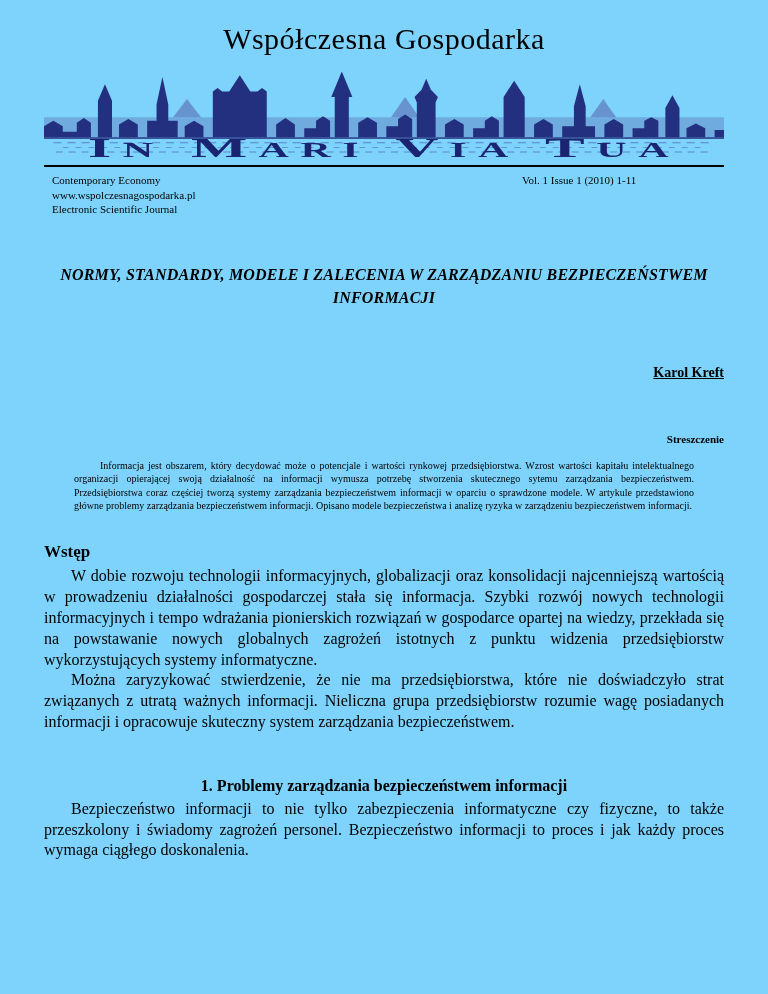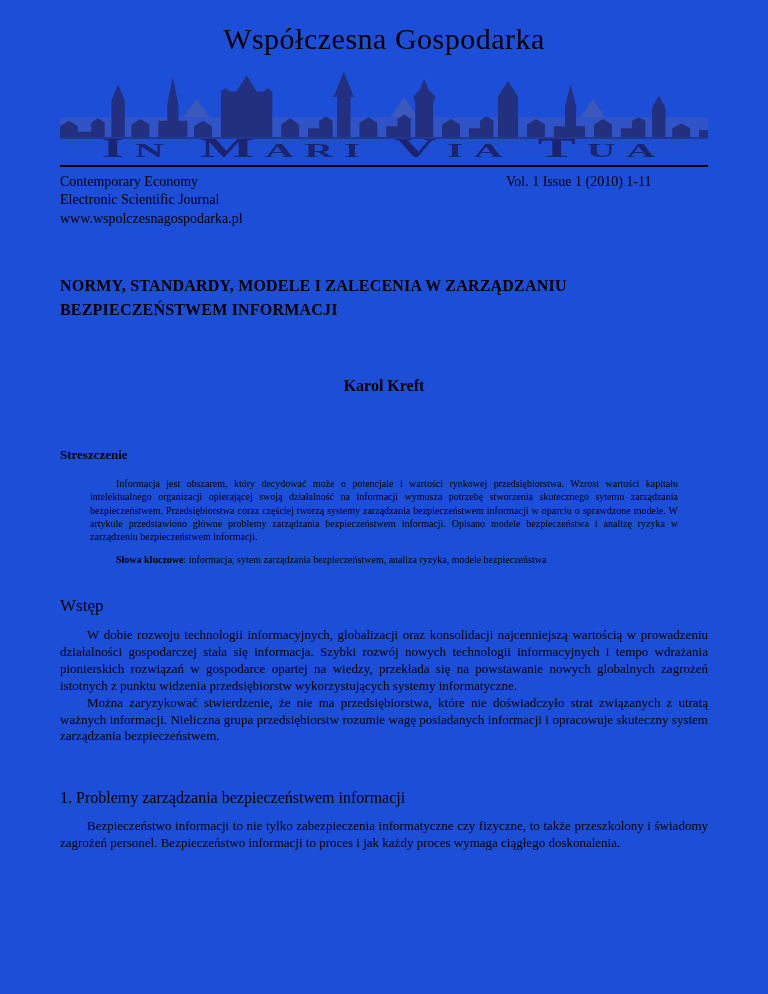--- a/index.html
+++ b/index.html
@@ -1,50 +1,50 @@
 <!DOCTYPE html>
 <html><head>
 <meta charset="utf-8">
 <style>
   * { box-sizing: border-box; }
   html, body { margin: 0; padding: 0; background: #ffffff; }
   body { font-family: "Liberation Serif", serif; color: #000; }
   .page {
     width: 768px; height: 994px; margin: 0 auto;
-    padding: 22px 60px 0; background: #1d4ed8; overflow: hidden; position: relative;
+    padding: 22px 44px 0; background: #7dd3fc; overflow: hidden; position: relative;
   }
   .journal-title {
     font-size: 30px; font-weight: 400; text-align: center;
     margin: 0 0 10px; letter-spacing: 0.5px;
   }
   .banner { display: block; width: 100%; height: 96px; }
   .banner text {
     font-family: "Liberation Serif", serif; font-weight: 700;
     letter-spacing: 6px; font-variant: small-caps;
   }
   .rule { border: 0; border-top: 2px solid #000; margin: 3px 0 6px; }
-  .masthead { display: flex; font-size: 14px; line-height: 1.32; }
+  .masthead { display: flex; font-size: 11px; line-height: 1.32; margin-left: 8px; }
   .masthead-right { margin-left: auto; width: 202px; }
   .masthead div { white-space: nowrap; }
   .article-title {
-    margin: 46px 0 0; text-align: left; font-weight: 700;
-    font-size: 16px; line-height: 1.45; letter-spacing: 0.2px;
+    margin: 46px 0 0; text-align: center; font-weight: 700;
+    font-size: 16px; line-height: 1.45; letter-spacing: 0.2px; font-style: italic;
   }
-  .author { margin: 56px 0 0; text-align: center; font-weight: 700; font-size: 16px; }
-  .abstract-heading { margin: 52px 0 0; text-align: left; font-weight: 700; font-size: 13px; }
+  .author { margin: 56px 0 0; text-align: right; font-weight: 700; font-size: 14px; text-decoration: underline; }
+  .abstract-heading { margin: 52px 0 0; text-align: right; font-weight: 700; font-size: 11px; }
   .abstract, .keywords {
     margin: 14px 30px 0; font-size: 10px; line-height: 1.34;
     text-align: justify; text-indent: 26px;
   }
   .keywords { margin-top: 9px; }
   .keywords .kw-label { font-weight: 700; }
-  .section-heading { margin: 30px 0 0; font-size: 17px; font-weight: 400; }
-  .section-heading.numbered { margin-top: 44px; font-size: 16px; }
+  .section-heading { margin: 30px 0 0; font-size: 17px; font-weight: 700; }
+  .section-heading.numbered { margin-top: 44px; font-size: 16px; text-align: center; }
   .body-par {
-    margin: 11px 0 0; font-size: 13px; line-height: 1.3;
+    margin: 4px 0 0; font-size: 16px; line-height: 1.3;
     text-align: justify; text-indent: 27px;
   }
   .body-par + .body-par { margin-top: 0; }
 </style>
 </head>
 <body>
 
 <div class="page">
 
   <h1 class="journal-title">Współczesna Gospodarka</h1>
@@ -85,37 +85,36 @@
     </g>
 
     <text x="290" y="100" text-anchor="middle" font-size="31" fill="#1a2470" textLength="505" lengthAdjust="spacingAndGlyphs">In Mari Via Tua</text>
   </svg>
 
   <hr class="rule">
 
   <div class="masthead">
     <div class="masthead-left">
       <div>Contemporary Economy</div>
+      <div>www.wspolczesnagospodarka.pl</div>
       <div>Electronic Scientific Journal</div>
-      <div>www.wspolczesnagospodarka.pl</div>
     </div>
     <div class="masthead-right">
       <div>Vol. 1 Issue 1 (2010) 1-11</div>
     </div>
   </div>
 
   <h2 class="article-title">NORMY, STANDARDY, MODELE I ZALECENIA W ZARZĄDZANIU BEZPIECZEŃSTWEM INFORMACJI</h2>
 
   <div class="author">Karol Kreft</div>
 
   <div class="abstract-heading">Streszczenie</div>
 
   <p class="abstract">Informacja jest obszarem, który decydować może o potencjale i wartości rynkowej przedsiębiorstwa. Wzrost wartości kapitału intelektualnego organizacji opierającej swoją działalność na informacji wymusza potrzebę stworzenia skutecznego sytemu zarządzania bezpieczeństwem. Przedsiębiorstwa coraz częściej tworzą systemy zarządzania bezpieczeństwem informacji w oparciu o sprawdzone modele. W artykule przedstawiono główne problemy zarządzania bezpieczeństwem informacji. Opisano modele bezpieczeństwa i analizę ryzyka w zarządzeniu bezpieczeństwem informacji.</p>
 
-  <p class="keywords"><span class="kw-label">Słowa kluczowe</span><span>: informacja, sytem zarządzania bezpieczeństwem, analiza ryzyka, modele bezpieczeństwa</span></p>
 
   <h3 class="section-heading">Wstęp</h3>
   <p class="body-par">W dobie rozwoju technologii informacyjnych, globalizacji oraz konsolidacji najcenniejszą wartością w prowadzeniu działalności gospodarczej stała się informacja. Szybki rozwój nowych technologii informacyjnych i tempo wdrażania pionierskich rozwiązań w gospodarce opartej na wiedzy, przekłada się na powstawanie nowych globalnych zagrożeń istotnych z punktu widzenia przedsiębiorstw wykorzystujących systemy informatyczne.</p>
   <p class="body-par">Można zaryzykować stwierdzenie, że nie ma przedsiębiorstwa, które nie doświadczyło strat związanych z utratą ważnych informacji. Nieliczna grupa przedsiębiorstw rozumie wagę posiadanych informacji i opracowuje skuteczny system zarządzania bezpieczeństwem.</p>
 
   <h3 class="section-heading numbered">1. Problemy zarządzania bezpieczeństwem informacji</h3>
   <p class="body-par">Bezpieczeństwo informacji to nie tylko zabezpieczenia informatyczne czy fizyczne, to także przeszkolony i świadomy zagrożeń personel. Bezpieczeństwo informacji to proces i jak każdy proces wymaga ciągłego doskonalenia.</p>
 
 </div>
 

